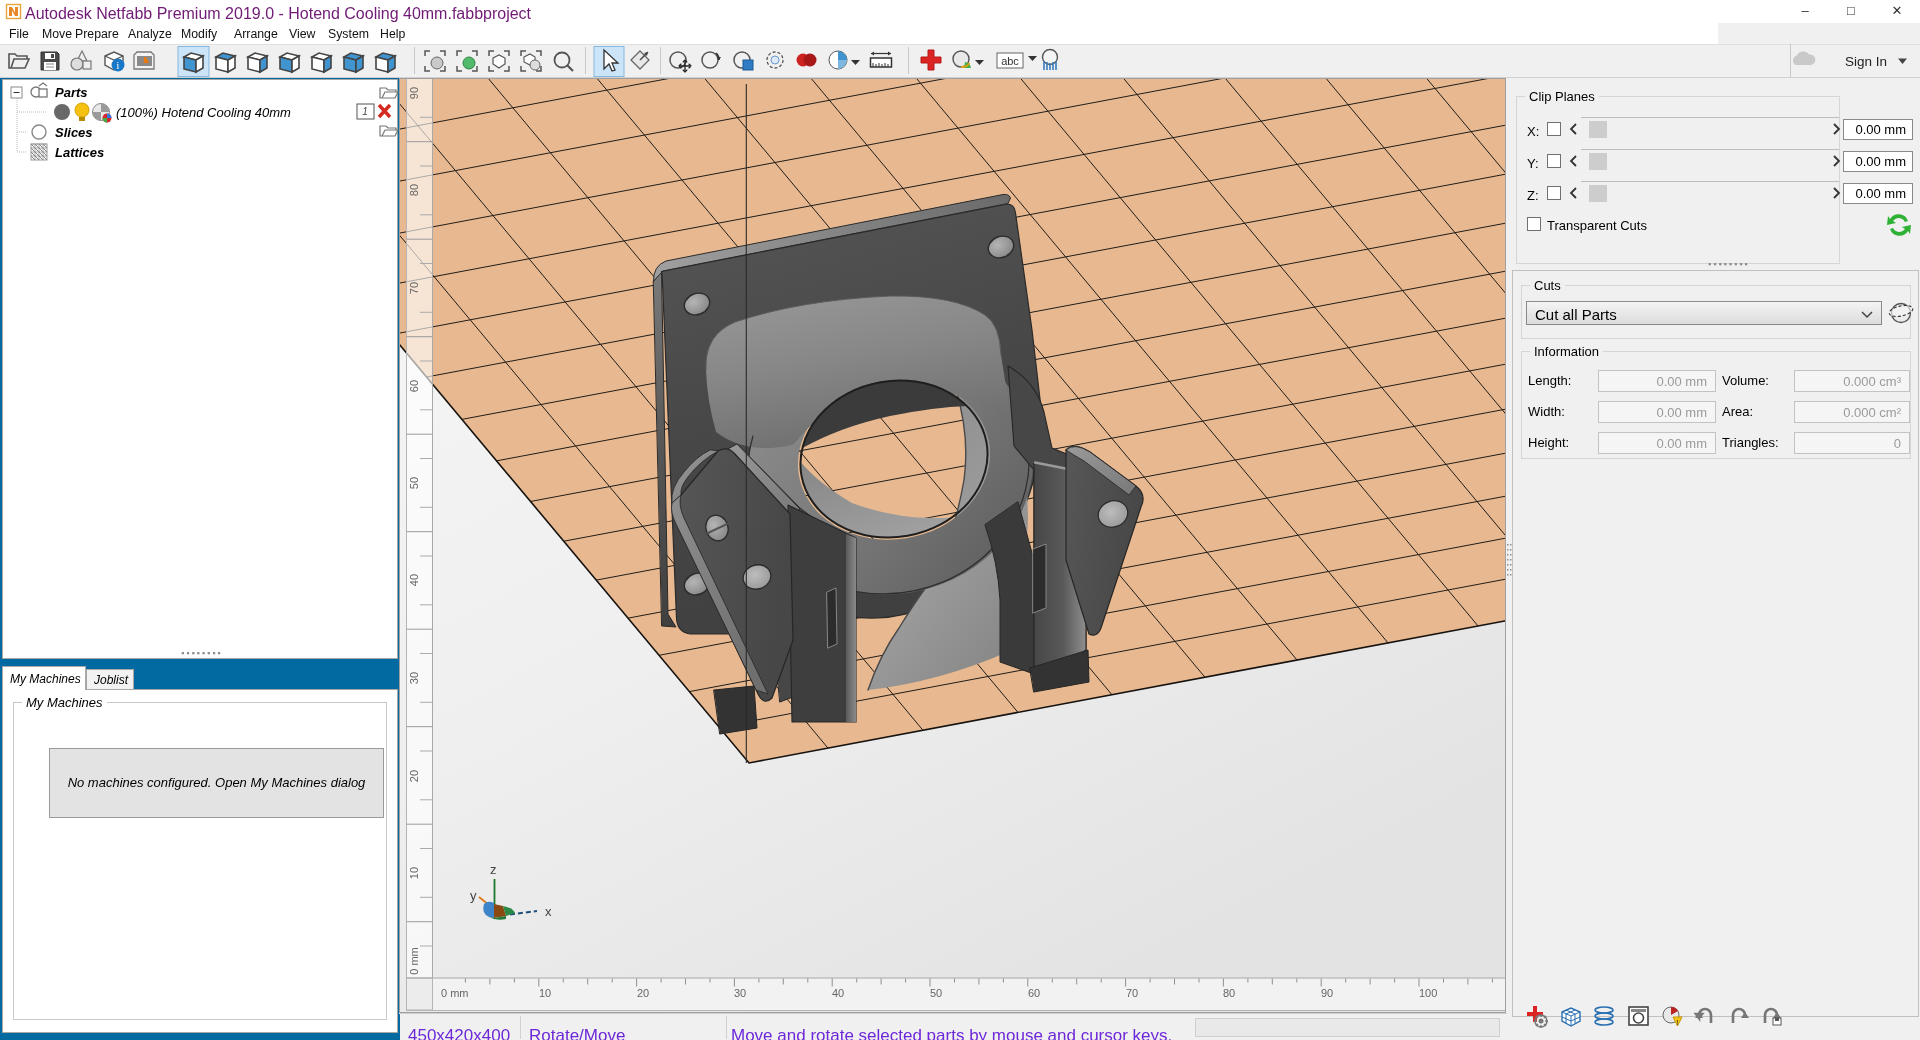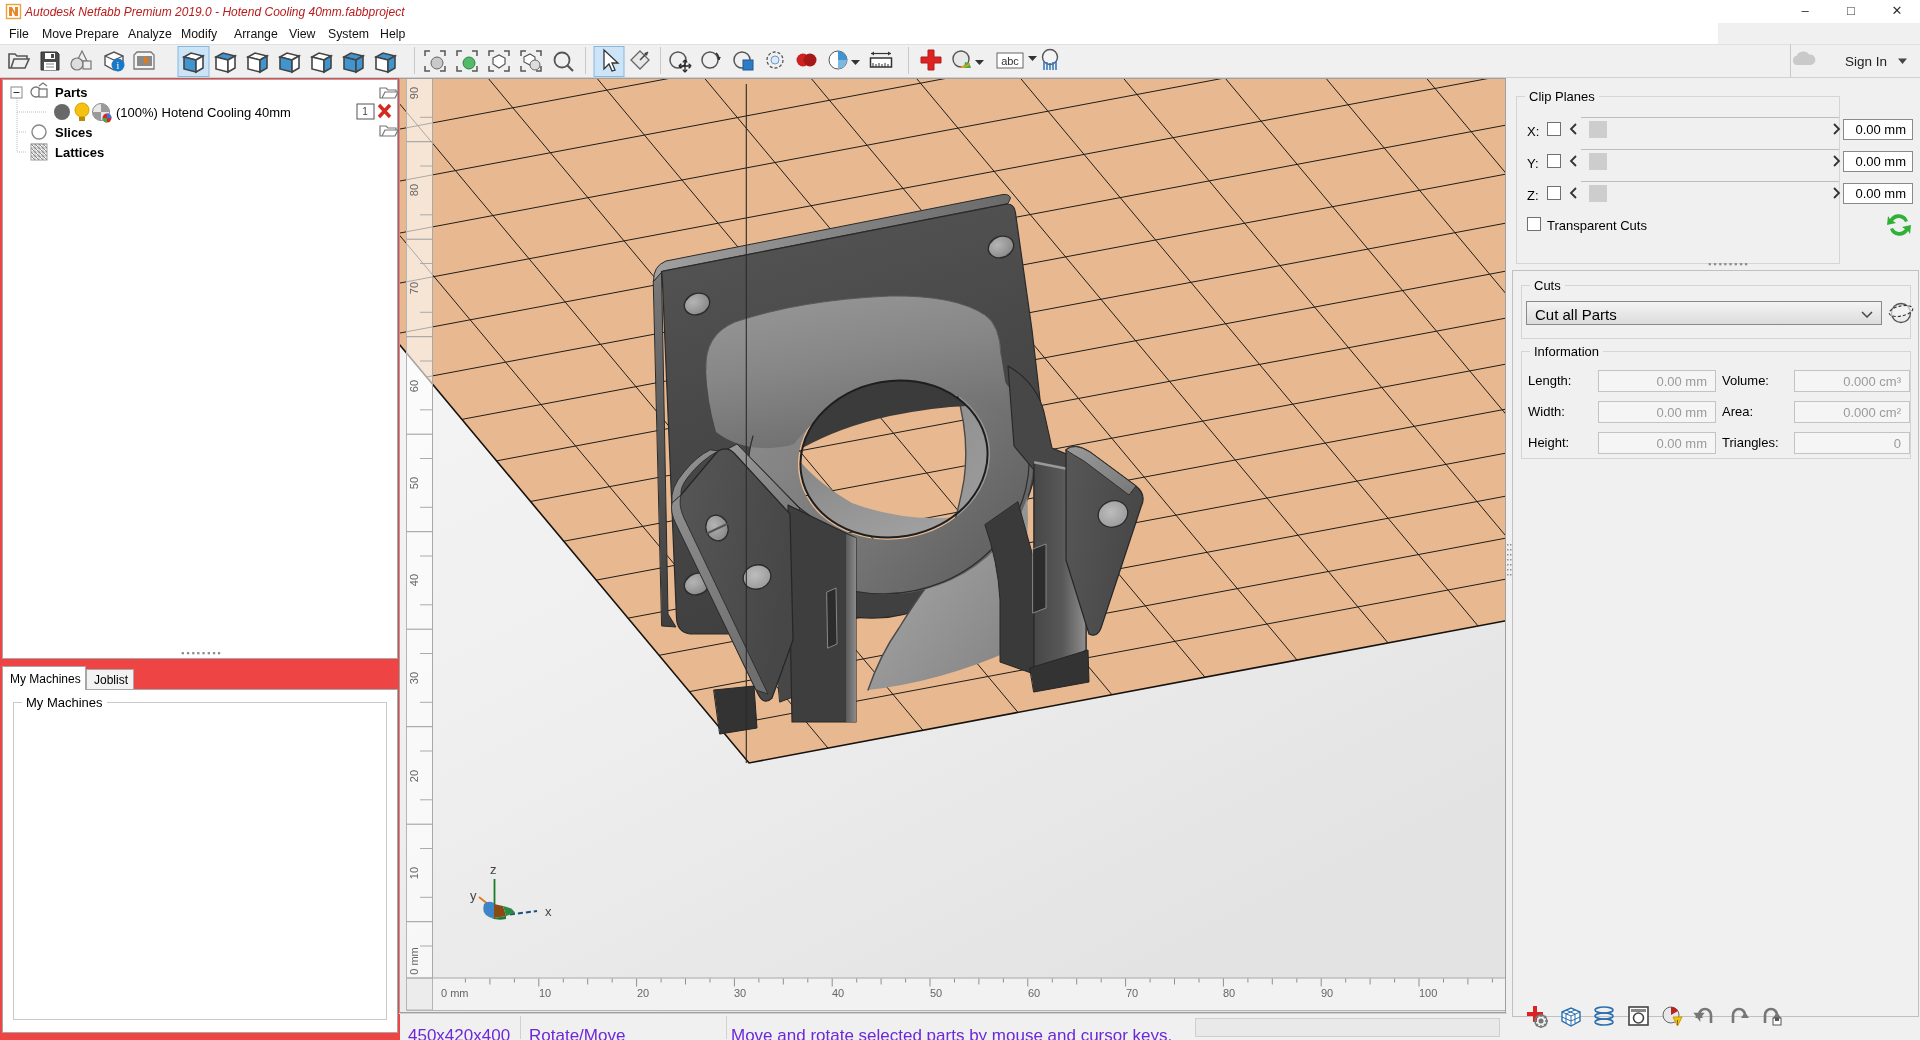--- a/index.html
+++ b/index.html
@@ -1,21 +1,21 @@
 <!DOCTYPE html>
 <html><head><meta charset="utf-8"><style>
 * { margin:0; padding:0; box-sizing:border-box; }
 html,body { width:1920px; height:1040px; overflow:hidden; font-family:"Liberation Sans", sans-serif; background:#f0f0f0; }
 .abs { position:absolute; }
 .titlebar { position:absolute; left:0; top:0; width:1920px; height:23px; background:#ffffff; }
-.titlebar .ttl { position:absolute; left:25px; top:5px; font-size:12px; color:#b91c1c;font-style:italic; }
+.titlebar .ttl { position:absolute; left:25px; top:5px; font-size:16px; color:#701a75; }
 .winbtn { position:absolute; top:0; width:46px; height:23px; color:#333; font-size:13px; text-align:center; line-height:22px; }
 .menubar { position:absolute; left:0; top:23px; width:1718px; height:21px; background:#ffffff; }
 .menubar span { position:absolute; top:4px; font-size:12.3px; color:#111; }
-.lpanel { left:0; top:78px; width:400px; height:962px; background:#ef4444; }
+.lpanel { left:0; top:78px; width:400px; height:962px; background:#0369a1;font-style:italic; }
 .treebox { position:absolute; left:2px; top:1px; width:396px; height:580px; background:#fff; border:1px solid #a7a7a7; }
 .trow { position:absolute; font-size:13px; color:#000; white-space:nowrap; }
 .b { font-weight:bold; }
 .tab1 { position:absolute; left:2px; top:588px; width:84px; height:24px; background:#fff; border:1px solid #a7a7a7; border-bottom:none; font-size:12px; padding:5px 0 0 7px; z-index:2; white-space:nowrap;}
 .tab2 { position:absolute; left:86px; top:591px; width:48px; height:21px; background:#f2f2f2; border:1px solid #a7a7a7; font-size:12px; padding:3px 0 0 7px; }
 .machbox { position:absolute; left:2px; top:611px; width:396px; height:344px; background:#fff; border:1px solid #a7a7a7; }
 .groupbox { position:absolute; border:1px solid #c9c9c9; }
 .grouplbl { position:absolute; top:-8px; left:8px; background:#fff; padding:0 4px; font-size:13px; color:#000; white-space:nowrap; }
 .graybtn { position:absolute; left:35px; top:45px; width:335px; height:70px; background:#e3e3e3; border:1px solid #9a9a9a; font-size:13px; text-align:center; line-height:68px; color:#000; }
 .rpanel { left:1512px; top:78px; width:408px; height:962px; background:#f0f0f0; }
@@ -238,20 +238,21 @@
     <path d="M2,6 L8,6 L10,8 L18,8 L18,10 L7,10 L4,16 L2,16 Z M7,10 L20,10 L17,16 L4,16" fill="none" stroke="#777" stroke-width="1.2"></path>
     <path d="M2,44 L8,44 L10,46 L18,46 L18,48 L7,48 L4,54 L2,54 Z M7,48 L20,48 L17,54 L4,54" fill="none" stroke="#777" stroke-width="1.2"></path>
   </svg>
   <div class="dots" style="left:178px;top:568px">▪▪▪▪▪▪▪▪</div>
  </div>
  <div class="tab1">My Machines</div>
     <div class="tab2">Joblist</div>
  <div class="machbox">
    <div class="groupbox" style="left:10px;top:12px;width:374px;height:318px">
      <div class="grouplbl">My Machines</div>
+     <div class="graybtn">No machines configured. Open My Machines dialog</div>
    </div>
  </div>
 </div>
 <svg class="vp" width="1107" height="936" viewBox="399 78 1107 936">
 
 <defs>
  <clipPath id="platclip">
         <polygon points="749.0,763.0 399.0,344.0 399.0,79.0 1506.0,79.0 1506.0,620.7"></polygon>
       </clipPath>
  <linearGradient id="vpbg" x1="0" y1="0" x2="0.6" y2="1">

